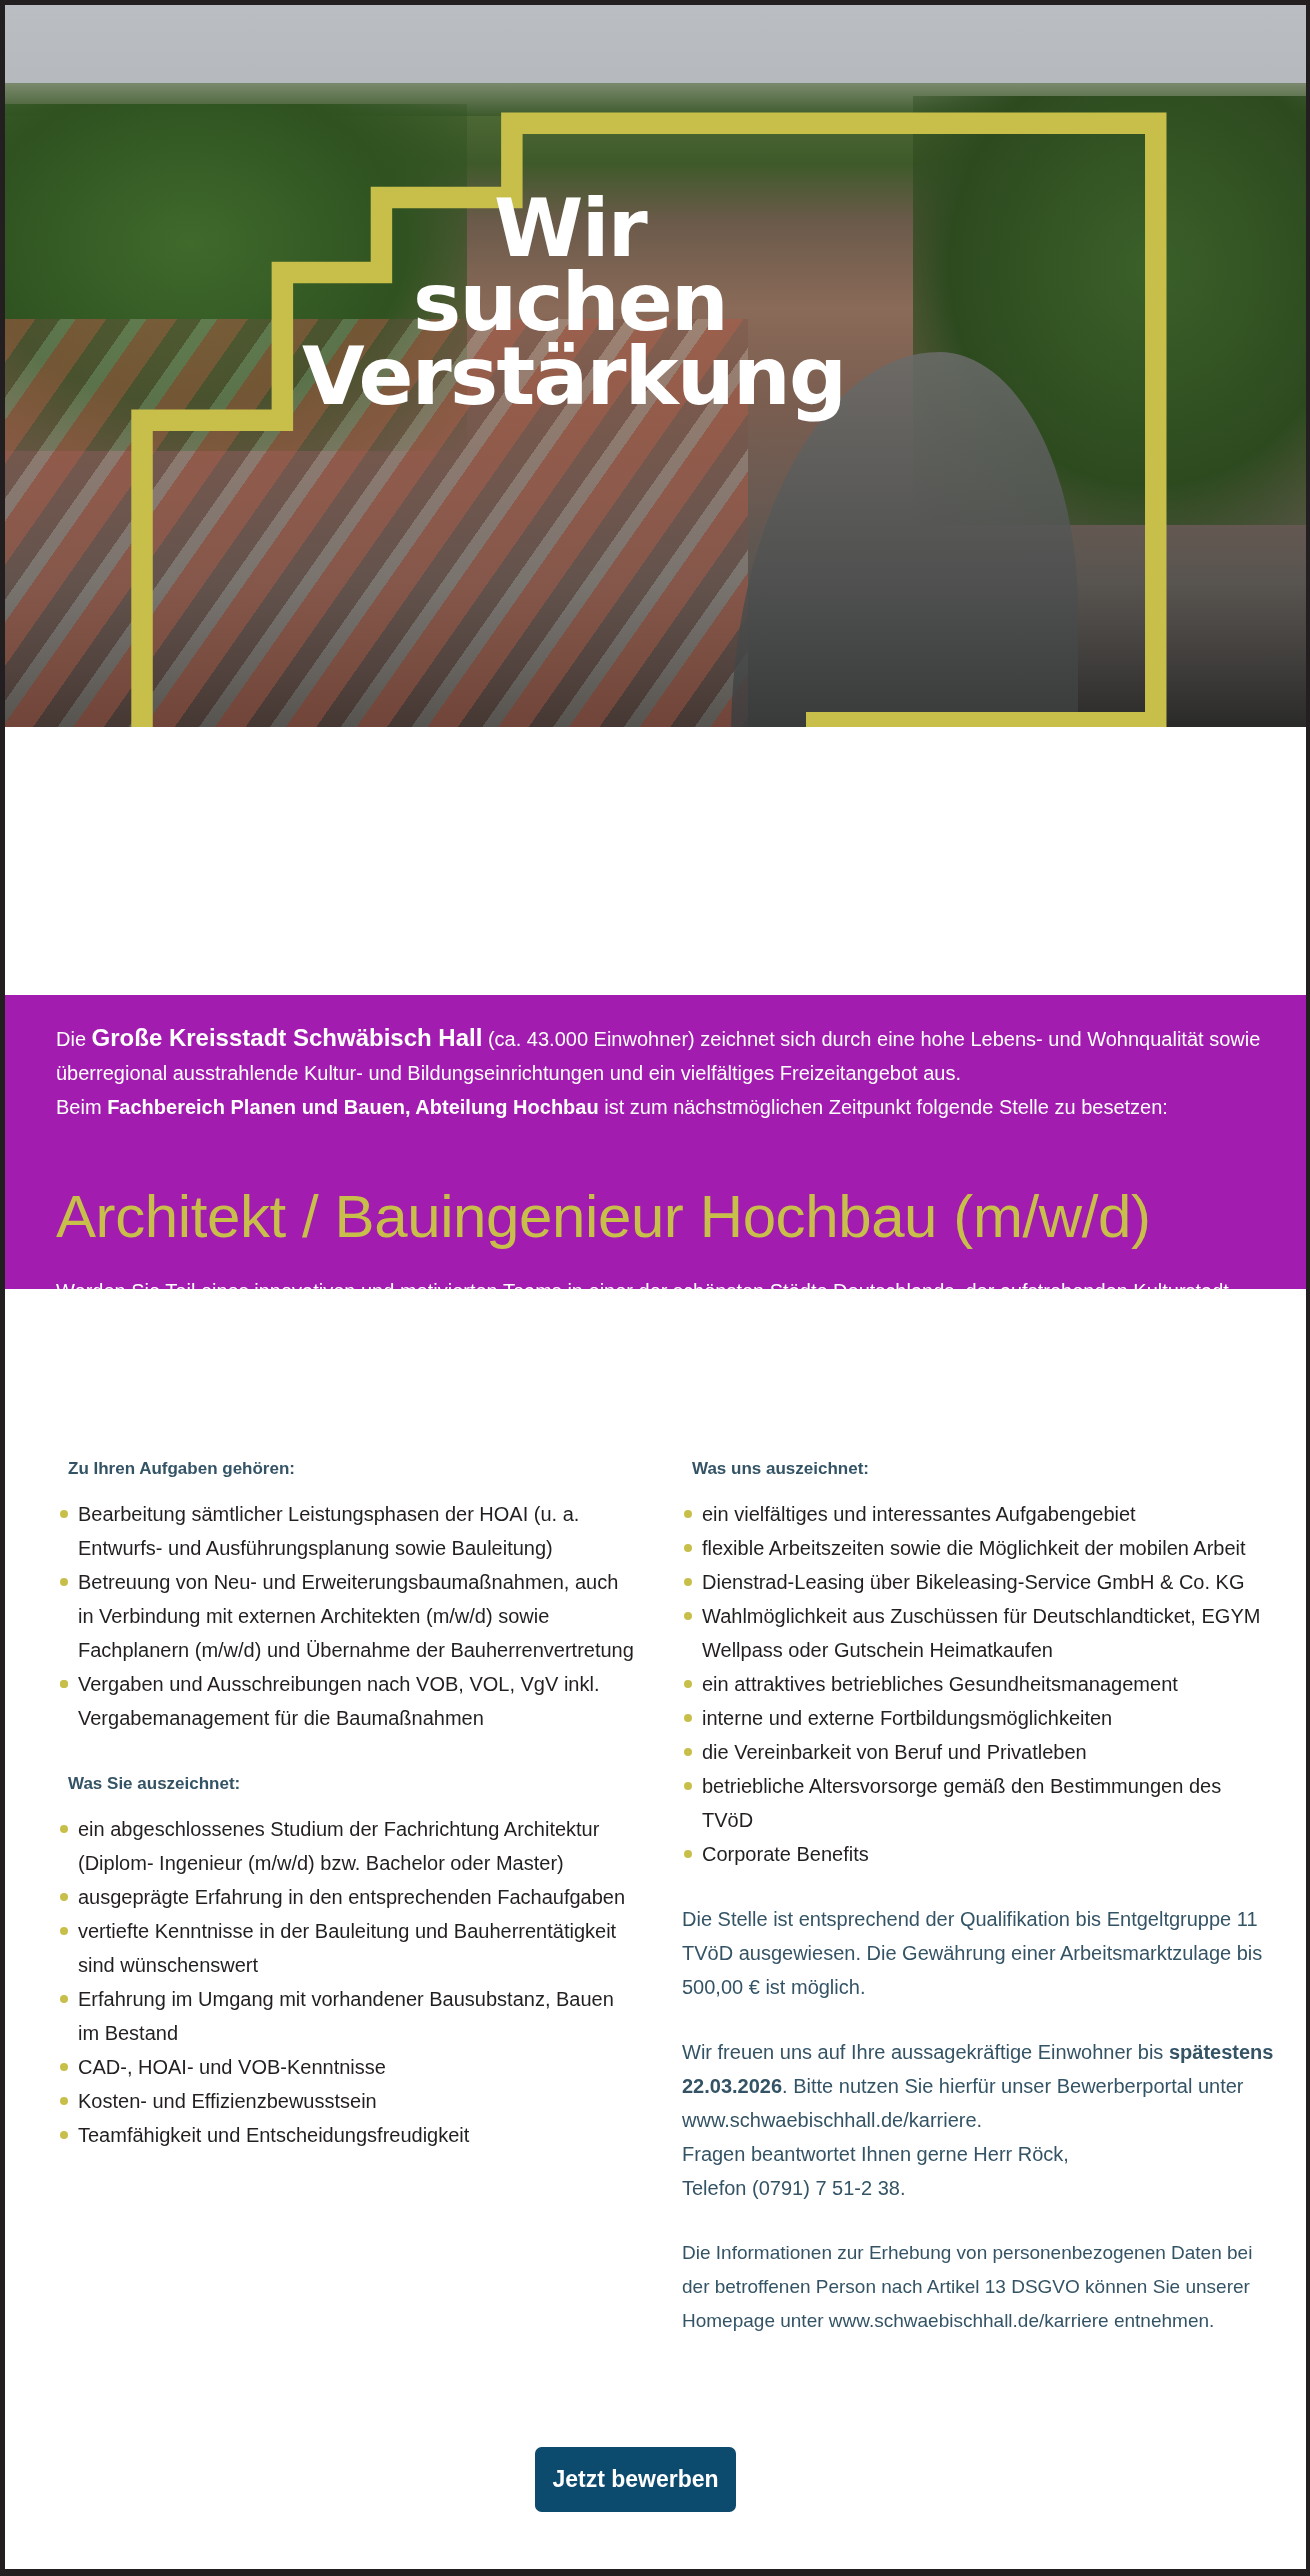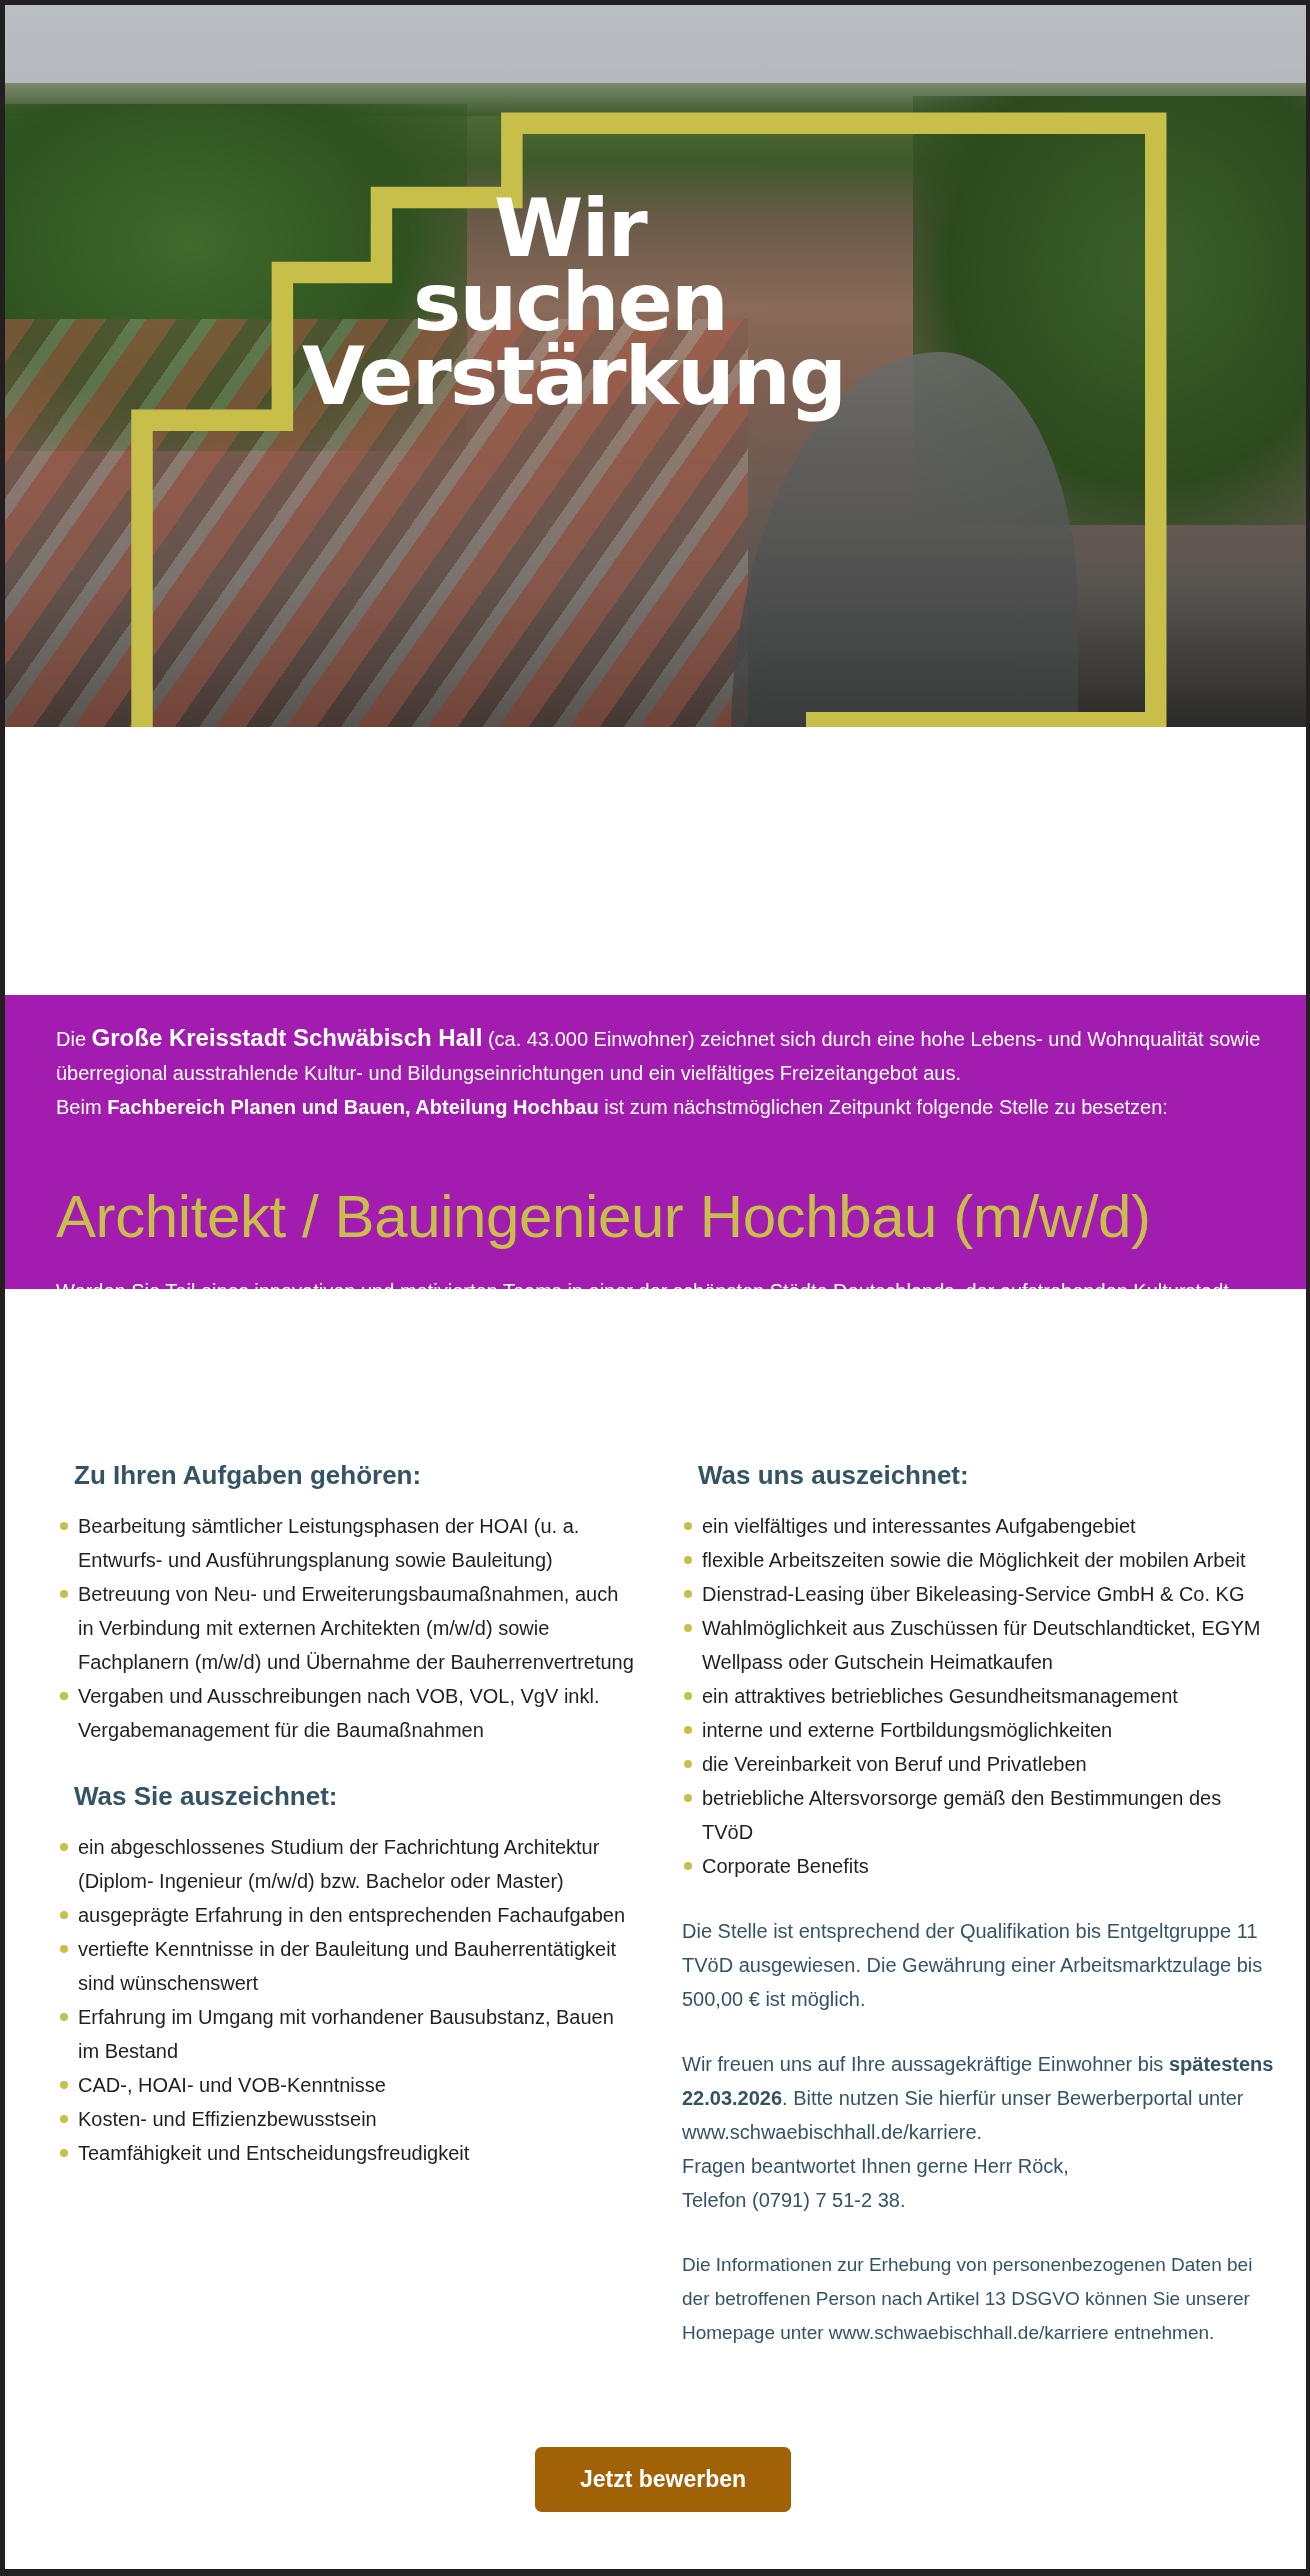--- a/index.html
+++ b/index.html
@@ -37,29 +37,29 @@
   .intro p { margin:0; position:absolute; left:51px; width:1205px; font-size:20px; line-height:34px; }
   .intro .p1 { top:26.4px; }
   .intro .big { font-size:24px; font-weight:bold; }
   .intro .job-title { position:absolute; left:51px; top:187px; font-size:60px; color:#c8bf4b; letter-spacing:-0.4px; margin:0; font-weight:normal; }
   .intro .p2 { top:279px; }
 
   
   .col { position:absolute; top:1436px; font-size:20px; line-height:34px; color:#231f20; }
   .col.left { left:53px; width:578px; }
   .col.right { left:677px; width:594px; }
-  .col h3 { margin:16px; font-size:26px; font-weight:bold; color:#345466; line-height:36px; }
+  .col h3 { margin:10px; font-size:17px; font-weight:bold; color:#345466; line-height:36px; }
   .col ul { list-style:none; margin:0 0 31px 0; padding:0; }
   .col li { position:relative; padding-left:20px; }
   .col li .dot { position:absolute; left:1.7px; top:13.2px; width:8.3px; height:8.3px; border-radius:50%; background:#c8bf4b; }
   .note { color:#345466; margin:0 0 31px 0; }
   .note b { font-weight:bold; }
   .note.small { font-size:19px; line-height:34px; }
 
-  .cta { position:absolute; left:530px; top:2442px; width:256px; height:65px; border-radius:6.6px; background:#a16207;
+  .cta { position:absolute; left:530px; top:2442px; width:201px; height:65px; border-radius:6.6px; background:#0c4a6e;
     color:#ffffff; font-size:23px; font-weight:bold; display:flex; align-items:center; justify-content:center; border:none; }
 </style>
 </head>
 <body>
 
 <div class="page">
 
   <div class="hero">
     <div class="haze"></div>
     <div class="hills"></div>

